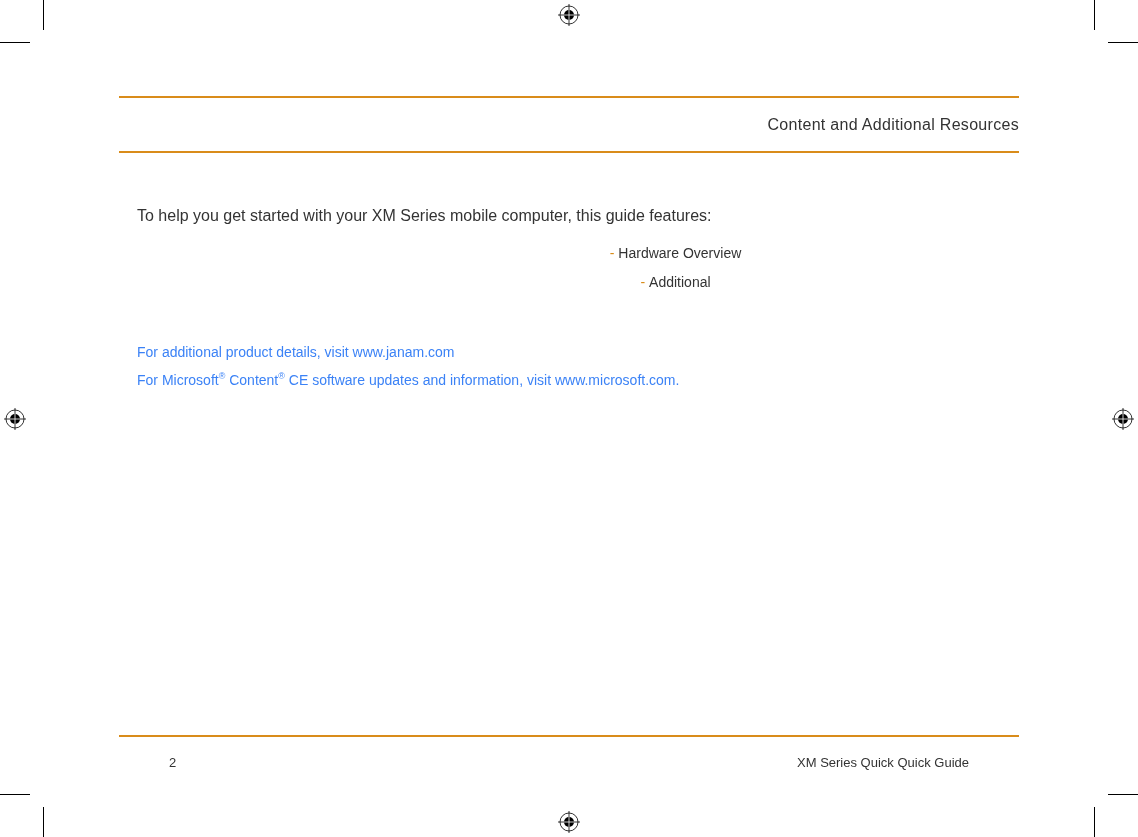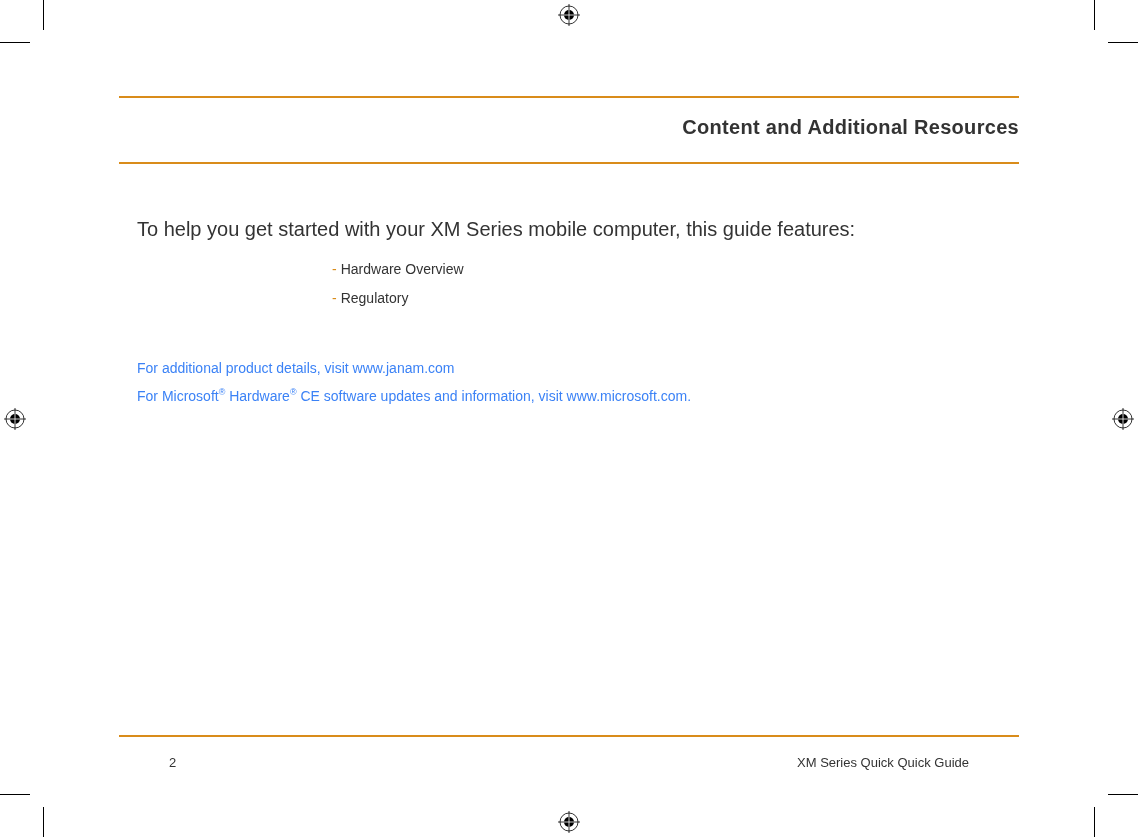--- a/index.html
+++ b/index.html
@@ -41,42 +41,43 @@
       left: 119px;
       top: 96px;
       width: 900px;
     }
     .header-rule-top {
       border-top: 2px solid #d98c1a;
       margin-bottom: 18px;
     }
     .page-title {
       text-align: right;
-      font-size: 20px;
-      font-weight: bold;
+      font-size: 16px;
+      font-weight: normal;
       color: #333;
       font-family: Verdana, Geneva, sans-serif;
       letter-spacing: 0.3px;
-      padding-bottom: 23px;
+      padding-bottom: 17px;
     }
     .header-rule-bottom {
       border-top: 2px solid #d98c1a;
     }
     .body-content {
       margin-top: 54px;
       margin-left: 18px;
     }
     .intro-text {
-      font-size: 20px;
+      font-size: 16px;
       color: #333;
       margin-bottom: 14px;
     }
     .feature-list {
       list-style: none;
       margin-left: 195px;
+      text-align: center;
     }
     .feature-list li {
       font-size: 14px;
       color: #333;
       line-height: 2.1;
     }
     .feature-list li .dash {
       color: #d98c1a;
       margin-right: 4px;
     }
@@ -170,25 +171,25 @@
 
 <div class="page-content">
   <div class="header-rule-top"></div>
   <h1 class="page-title">Content and Additional Resources</h1>
   <div class="header-rule-bottom"></div>
 
   <div class="body-content">
     <p class="intro-text">To help you get started with your XM Series mobile computer, this guide features:</p>
     <ul class="feature-list">
       <li><span class="dash">-</span><span>Hardware Overview</span></li>
-      <li><span class="dash">-</span><span>Regulatory</span></li>
+      <li><span class="dash">-</span><span>Additional</span></li>
     </ul>
     <div class="additional-text">
       <p><span>For additional product details, visit </span><span>www.janam.com</span></p>
-      <p><span>For Microsoft</span><sup>®</sup><span> Hardware</span><sup>®</sup><span> CE software updates and information, visit www.microsoft.com.</span></p>
+      <p><span>For Microsoft</span><sup>®</sup><span> Content</span><sup>®</sup><span> CE software updates and information, visit www.microsoft.com.</span></p>
     </div>
   </div>
 </div>
 
 <div class="footer-area">
   <div class="footer-rule"></div>
   <div class="footer-row">
     <span class="page-number">2</span>
     <span class="doc-title"><strong>XM Series</strong><span> Quick Quick Guide</span></span>
   </div>

